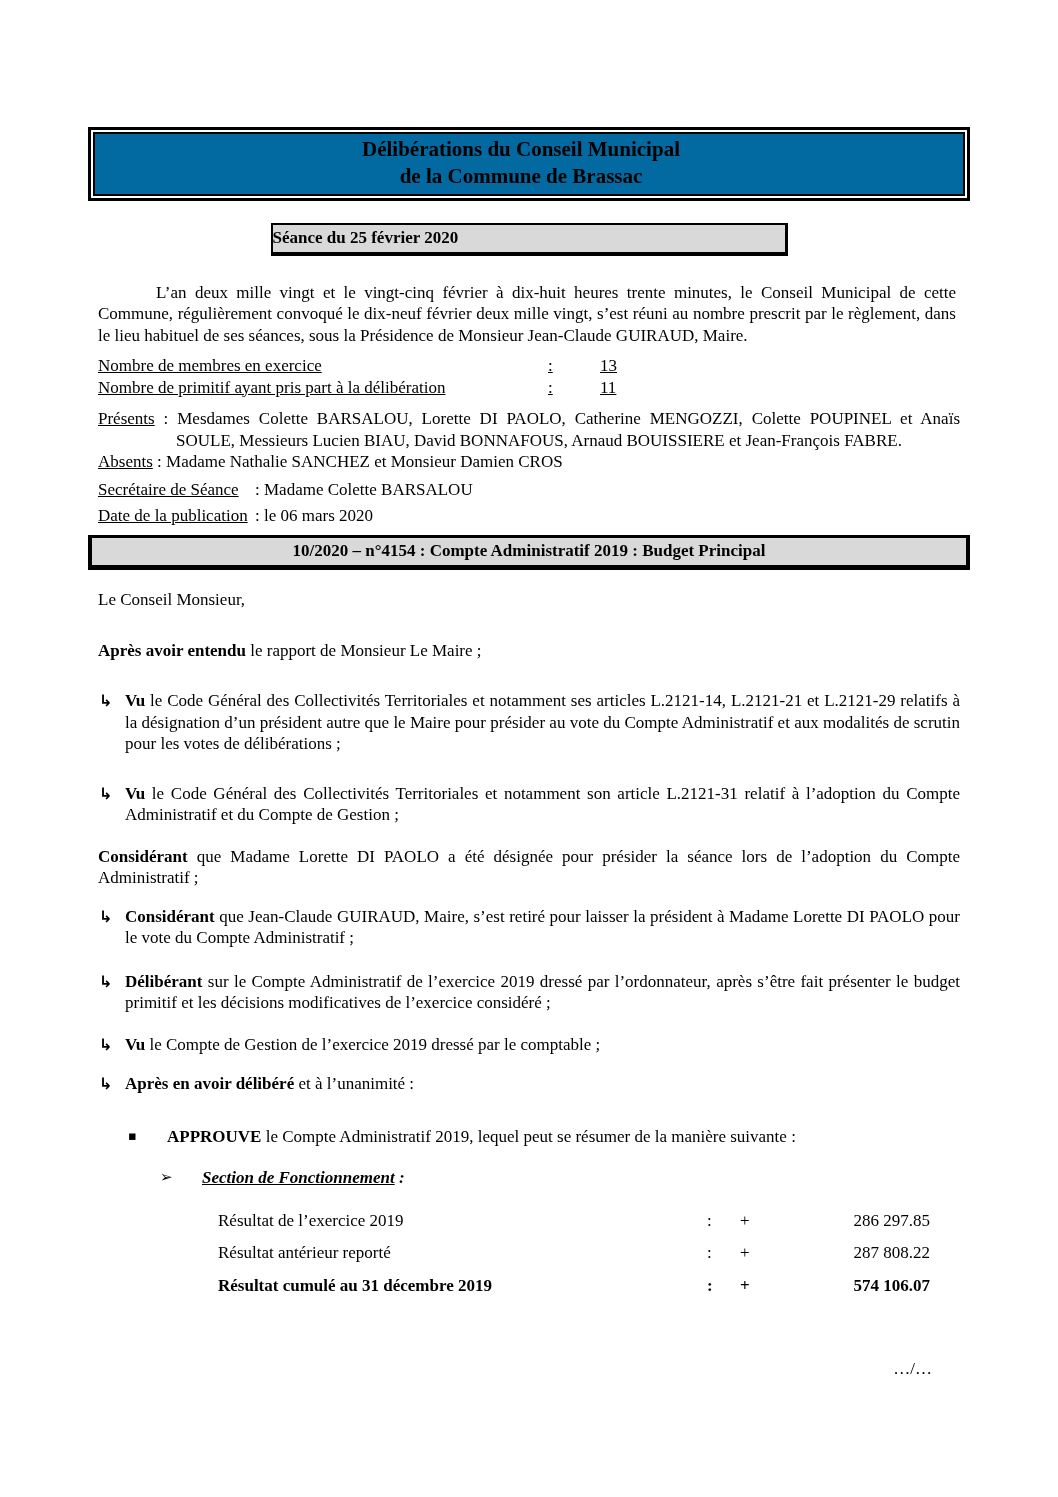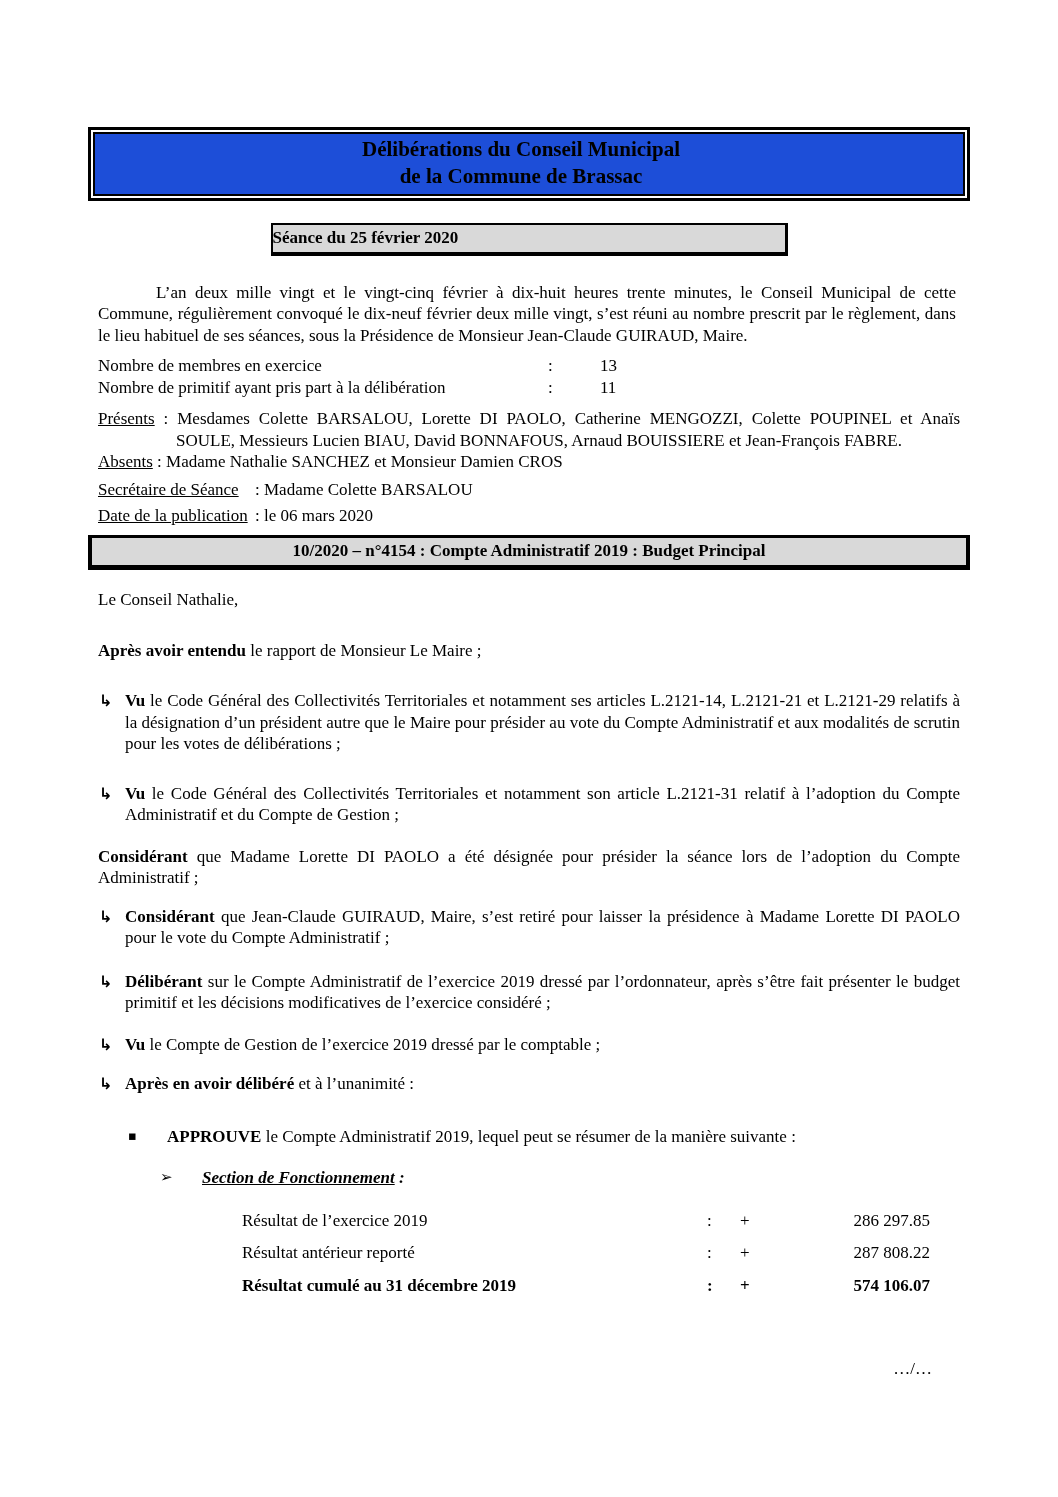--- a/index.html
+++ b/index.html
@@ -8,35 +8,35 @@
     background: #ffffff;
     font-family: "Liberation Serif", serif;
     font-size: 17px; line-height: 21.5px;
     color: #000;
     overflow: hidden;
   }
   .content { padding: 127px 98px 0 98px; }
 
   .header-box { margin: 0 -10px; border: 3px solid #000; padding: 2px; background: #fff; }
   .header-box .inner {
-    border: 2px solid #000; background: #1d4ed8;
+    border: 2px solid #000; background: #0369a1;
     text-align: center; font-weight: bold;
     font-size: 21px; line-height: 27px; padding: 2px 16px 4px 0;
   }
 
   .session-box {
     width: 512px; margin: 22px auto 0 auto;
     border: 2px solid #000; border-right-width: 3px; border-bottom-width: 4px;
     background: #d9d9d9; text-align: left; font-weight: bold;
     padding: 2px 0 3px 0;
   }
 
   .intro { margin: 26px 4px 0 0; text-align: justify; text-indent: 58px; }
 
-  .members { margin-top: 9px; }
+  .members { margin-top: 9px; text-decoration: underline; }
   .member-row { display: flex; }
   .member-label { width: 450px; }
   .member-sep { width: 52px; }
 
   .attendance { margin-top: 10px; }
   .att-row { padding-left: 78px; text-indent: -78px; text-align: justify; }
   .att-row.absents { margin-top: 3px; }
   .u { text-decoration: underline; }
 
   .off-row { margin-top: 6px; }
@@ -68,21 +68,21 @@
   .section-h { margin-top: 20px; position: relative; padding-left: 104px; font-weight: bold; font-style: italic; }
   .section-h .ah {
     position: absolute; left: 62px; top: 0; font-style: normal; font-weight: normal;
     font-family: "DejaVu Sans", sans-serif; font-size: 15px;
   }
   .section-title { text-decoration: underline; }
 
   .results { margin-top: 21px; margin-right: 30px; }
   .r-row { display: flex; padding-left: 120px; margin-top: 11px; }
   .r-row.first { margin-top: 0; }
-  .r-label { flex: 1; margin-left: 24px; }
+  .r-label { flex: 1; }
   .r-sep { width: 33px; }
   .r-sign { width: 95px; }
   .r-amount { width: 95px; text-align: right; white-space: nowrap; }
   .r-row.bold { font-weight: bold; }
 
   .footer-mark { margin-top: 62px; text-align: right; padding-right: 28px; }
 </style>
 </head>
 <body>
 
@@ -129,21 +129,21 @@
     </div>
     <div class="off-row" style="margin-top:5px">
       <span class="off-label">Date de la publication</span><span>: le 06 mars 2020</span>
     </div>
   </div>
 
   <div class="decision-box">
     <div class="decision-title">10/2020 – n°4154 : Compte Administratif 2019 : Budget Principal</div>
   </div>
 
-  <p class="opening" style="margin-bottom:0">Le Conseil Nathalie,</p>
+  <p class="opening" style="margin-bottom:0">Le Conseil Monsieur,</p>
 
   <p class="clause" style="margin:29px 0 0 0">
     <span class="lead">Après avoir entendu</span><span> le rapport de Monsieur Le Maire ;</span>
   </p>
 
   <p class="clause b-clause" style="margin:29px 0 0 0">
     <span class="bullet">↳</span>
     <span class="lead">Vu</span><span> le Code Général des Collectivités Territoriales et notamment ses articles L.2121-14, L.2121-21 et L.2121-29 relatifs à la désignation d’un président autre que le Maire pour présider au vote du Compte Administratif et aux modalités de scrutin pour les votes de délibérations ;</span>
   </p>
 
@@ -151,21 +151,21 @@
     <span class="bullet">↳</span>
     <span class="lead">Vu</span><span> le Code Général des Collectivités Territoriales et notamment son article L.2121-31 relatif à l’adoption du Compte Administratif et du Compte de Gestion ;</span>
   </p>
 
   <p class="clause" style="margin:20px 0 0 0">
     <span class="lead">Considérant</span><span> que Madame Lorette DI PAOLO a été désignée pour présider la séance lors de l’adoption du Compte Administratif ;</span>
   </p>
 
   <p class="clause b-clause" style="margin:17px 0 0 0">
     <span class="bullet">↳</span>
-    <span class="lead">Considérant</span><span> que Jean-Claude GUIRAUD, Maire, s’est retiré pour laisser la présidence à Madame Lorette DI PAOLO pour le vote du Compte Administratif ;</span>
+    <span class="lead">Considérant</span><span> que Jean-Claude GUIRAUD, Maire, s’est retiré pour laisser la président à Madame Lorette DI PAOLO pour le vote du Compte Administratif ;</span>
   </p>
 
   <p class="clause b-clause" style="margin:22px 0 0 0">
     <span class="bullet">↳</span>
     <span class="lead">Délibérant</span><span> sur le Compte Administratif de l’exercice 2019 dressé par l’ordonnateur, après s’être fait présenter le budget primitif et les décisions modificatives de l’exercice considéré ;</span>
   </p>
 
   <p class="clause b-clause" style="margin:20px 0 0 0">
     <span class="bullet">↳</span>
     <span class="lead">Vu</span><span> le Compte de Gestion de l’exercice 2019 dressé par le comptable ;</span>

